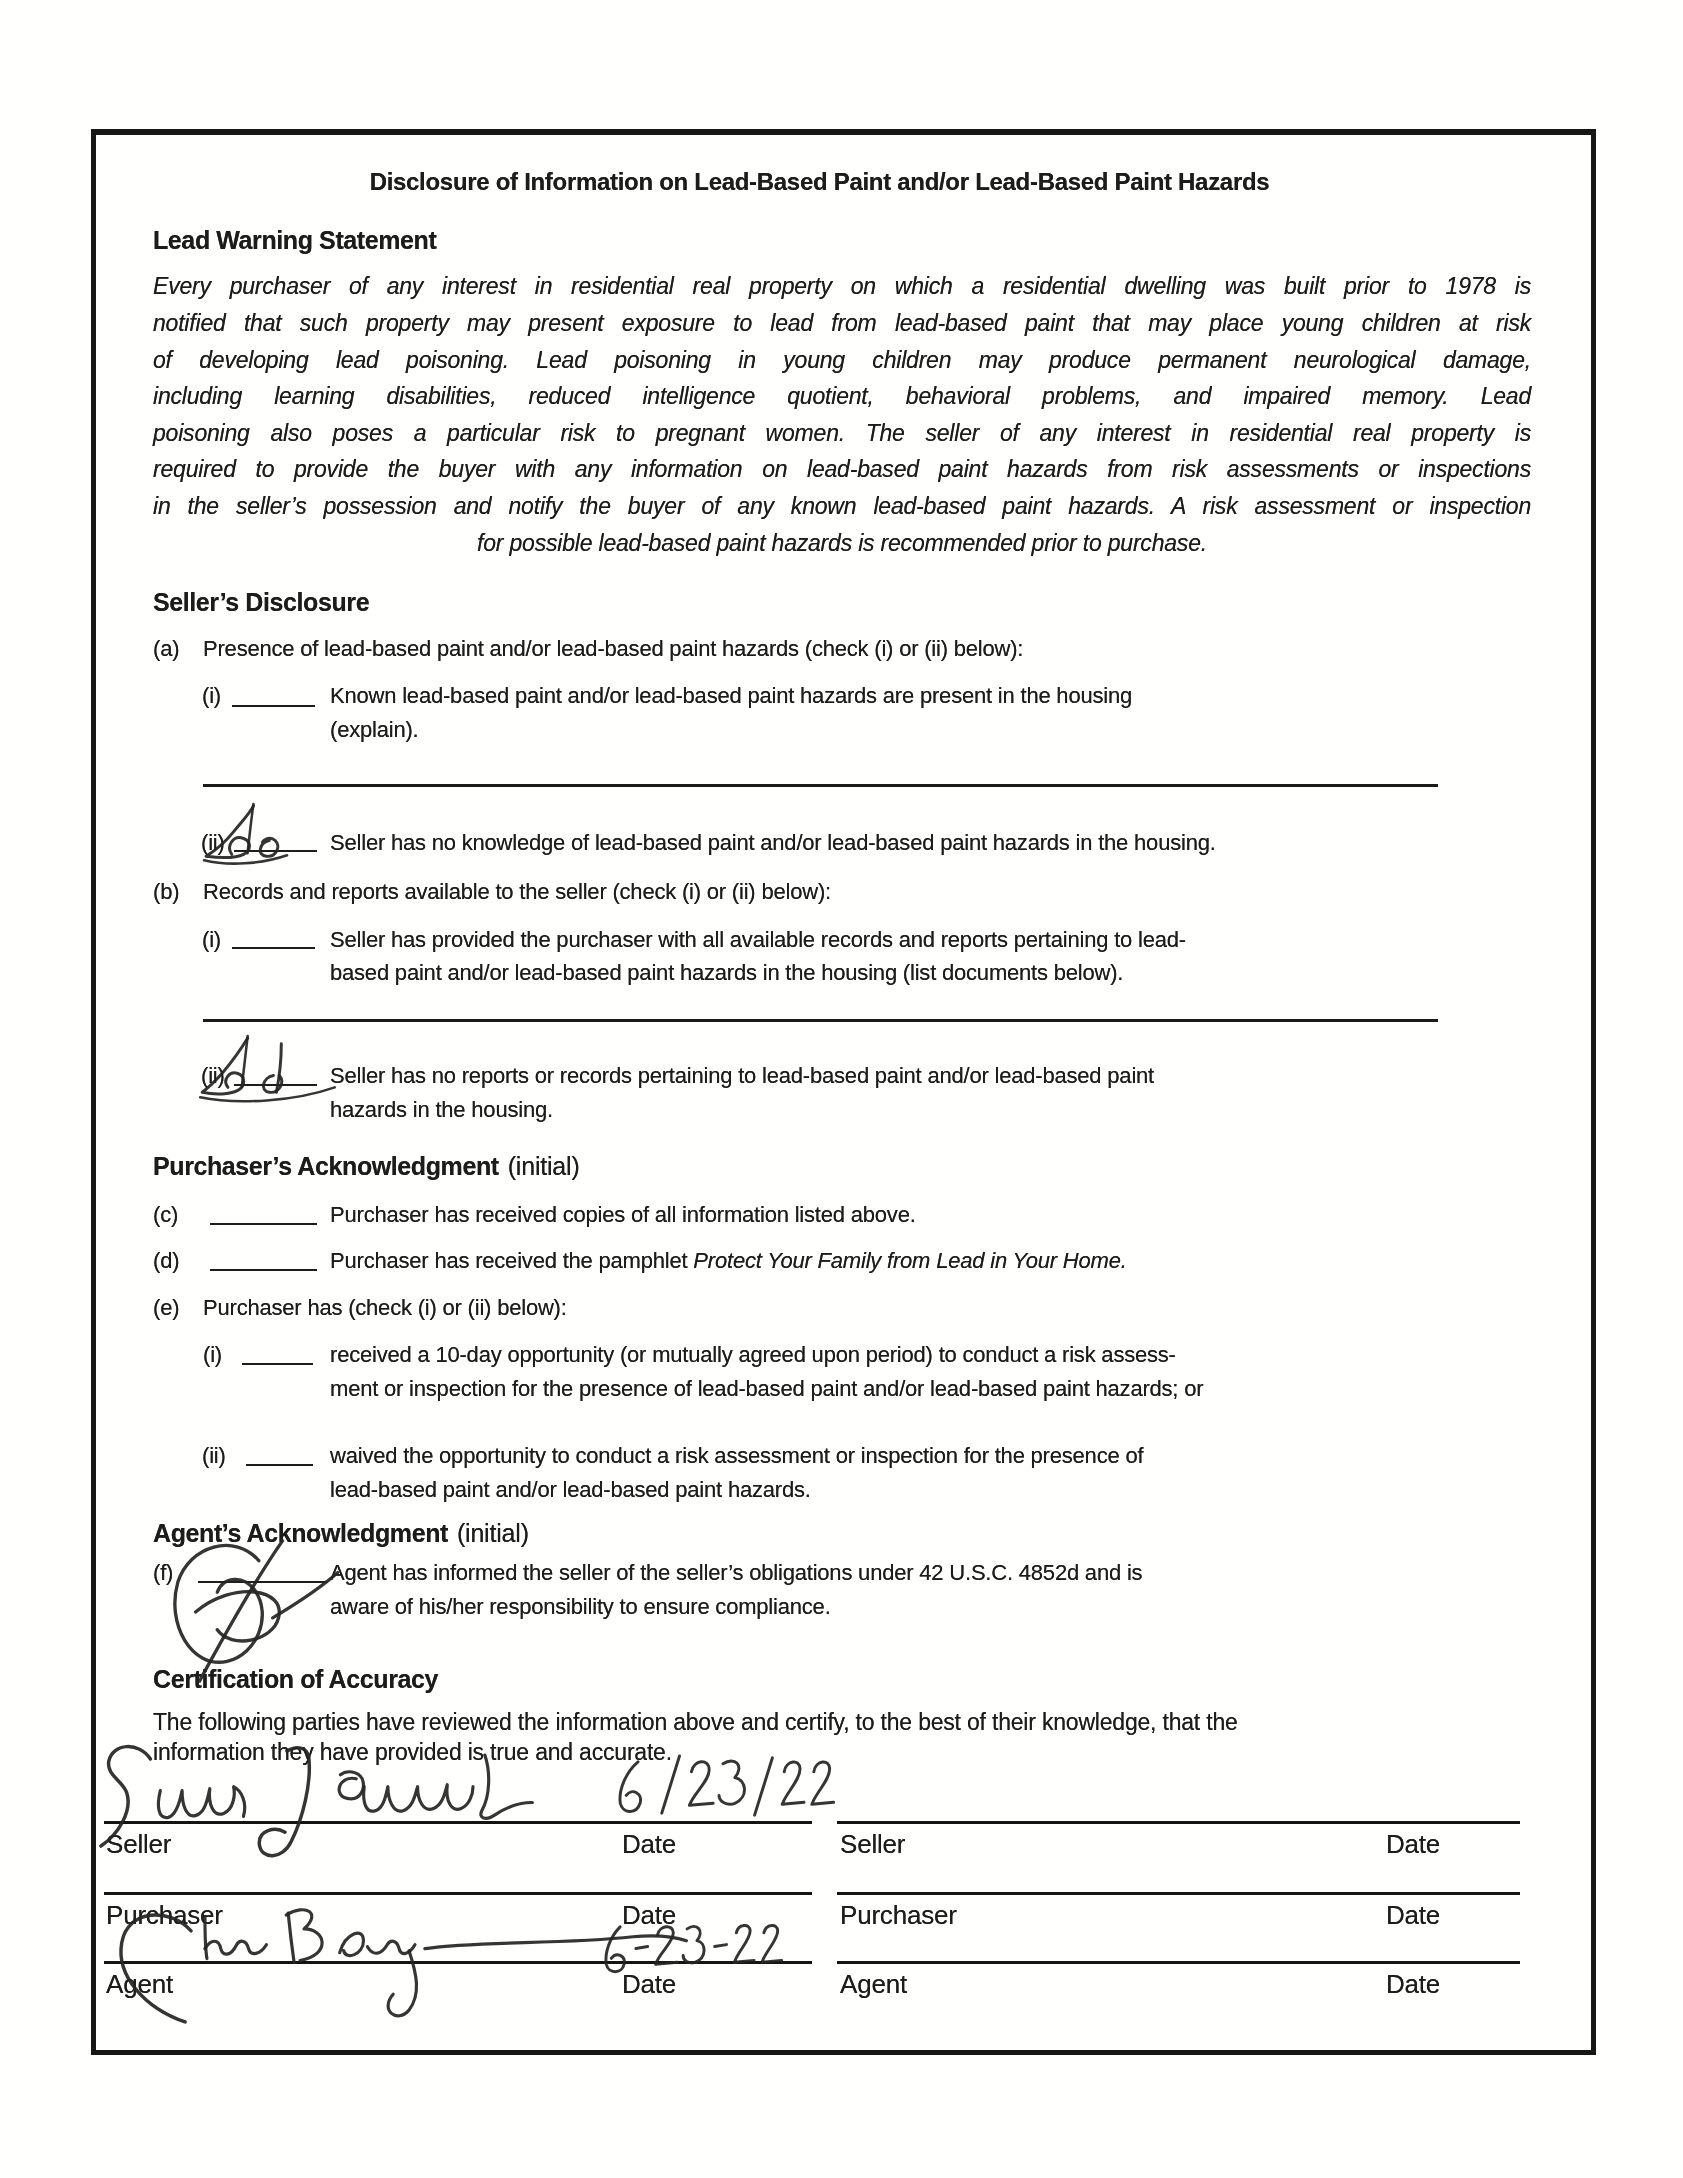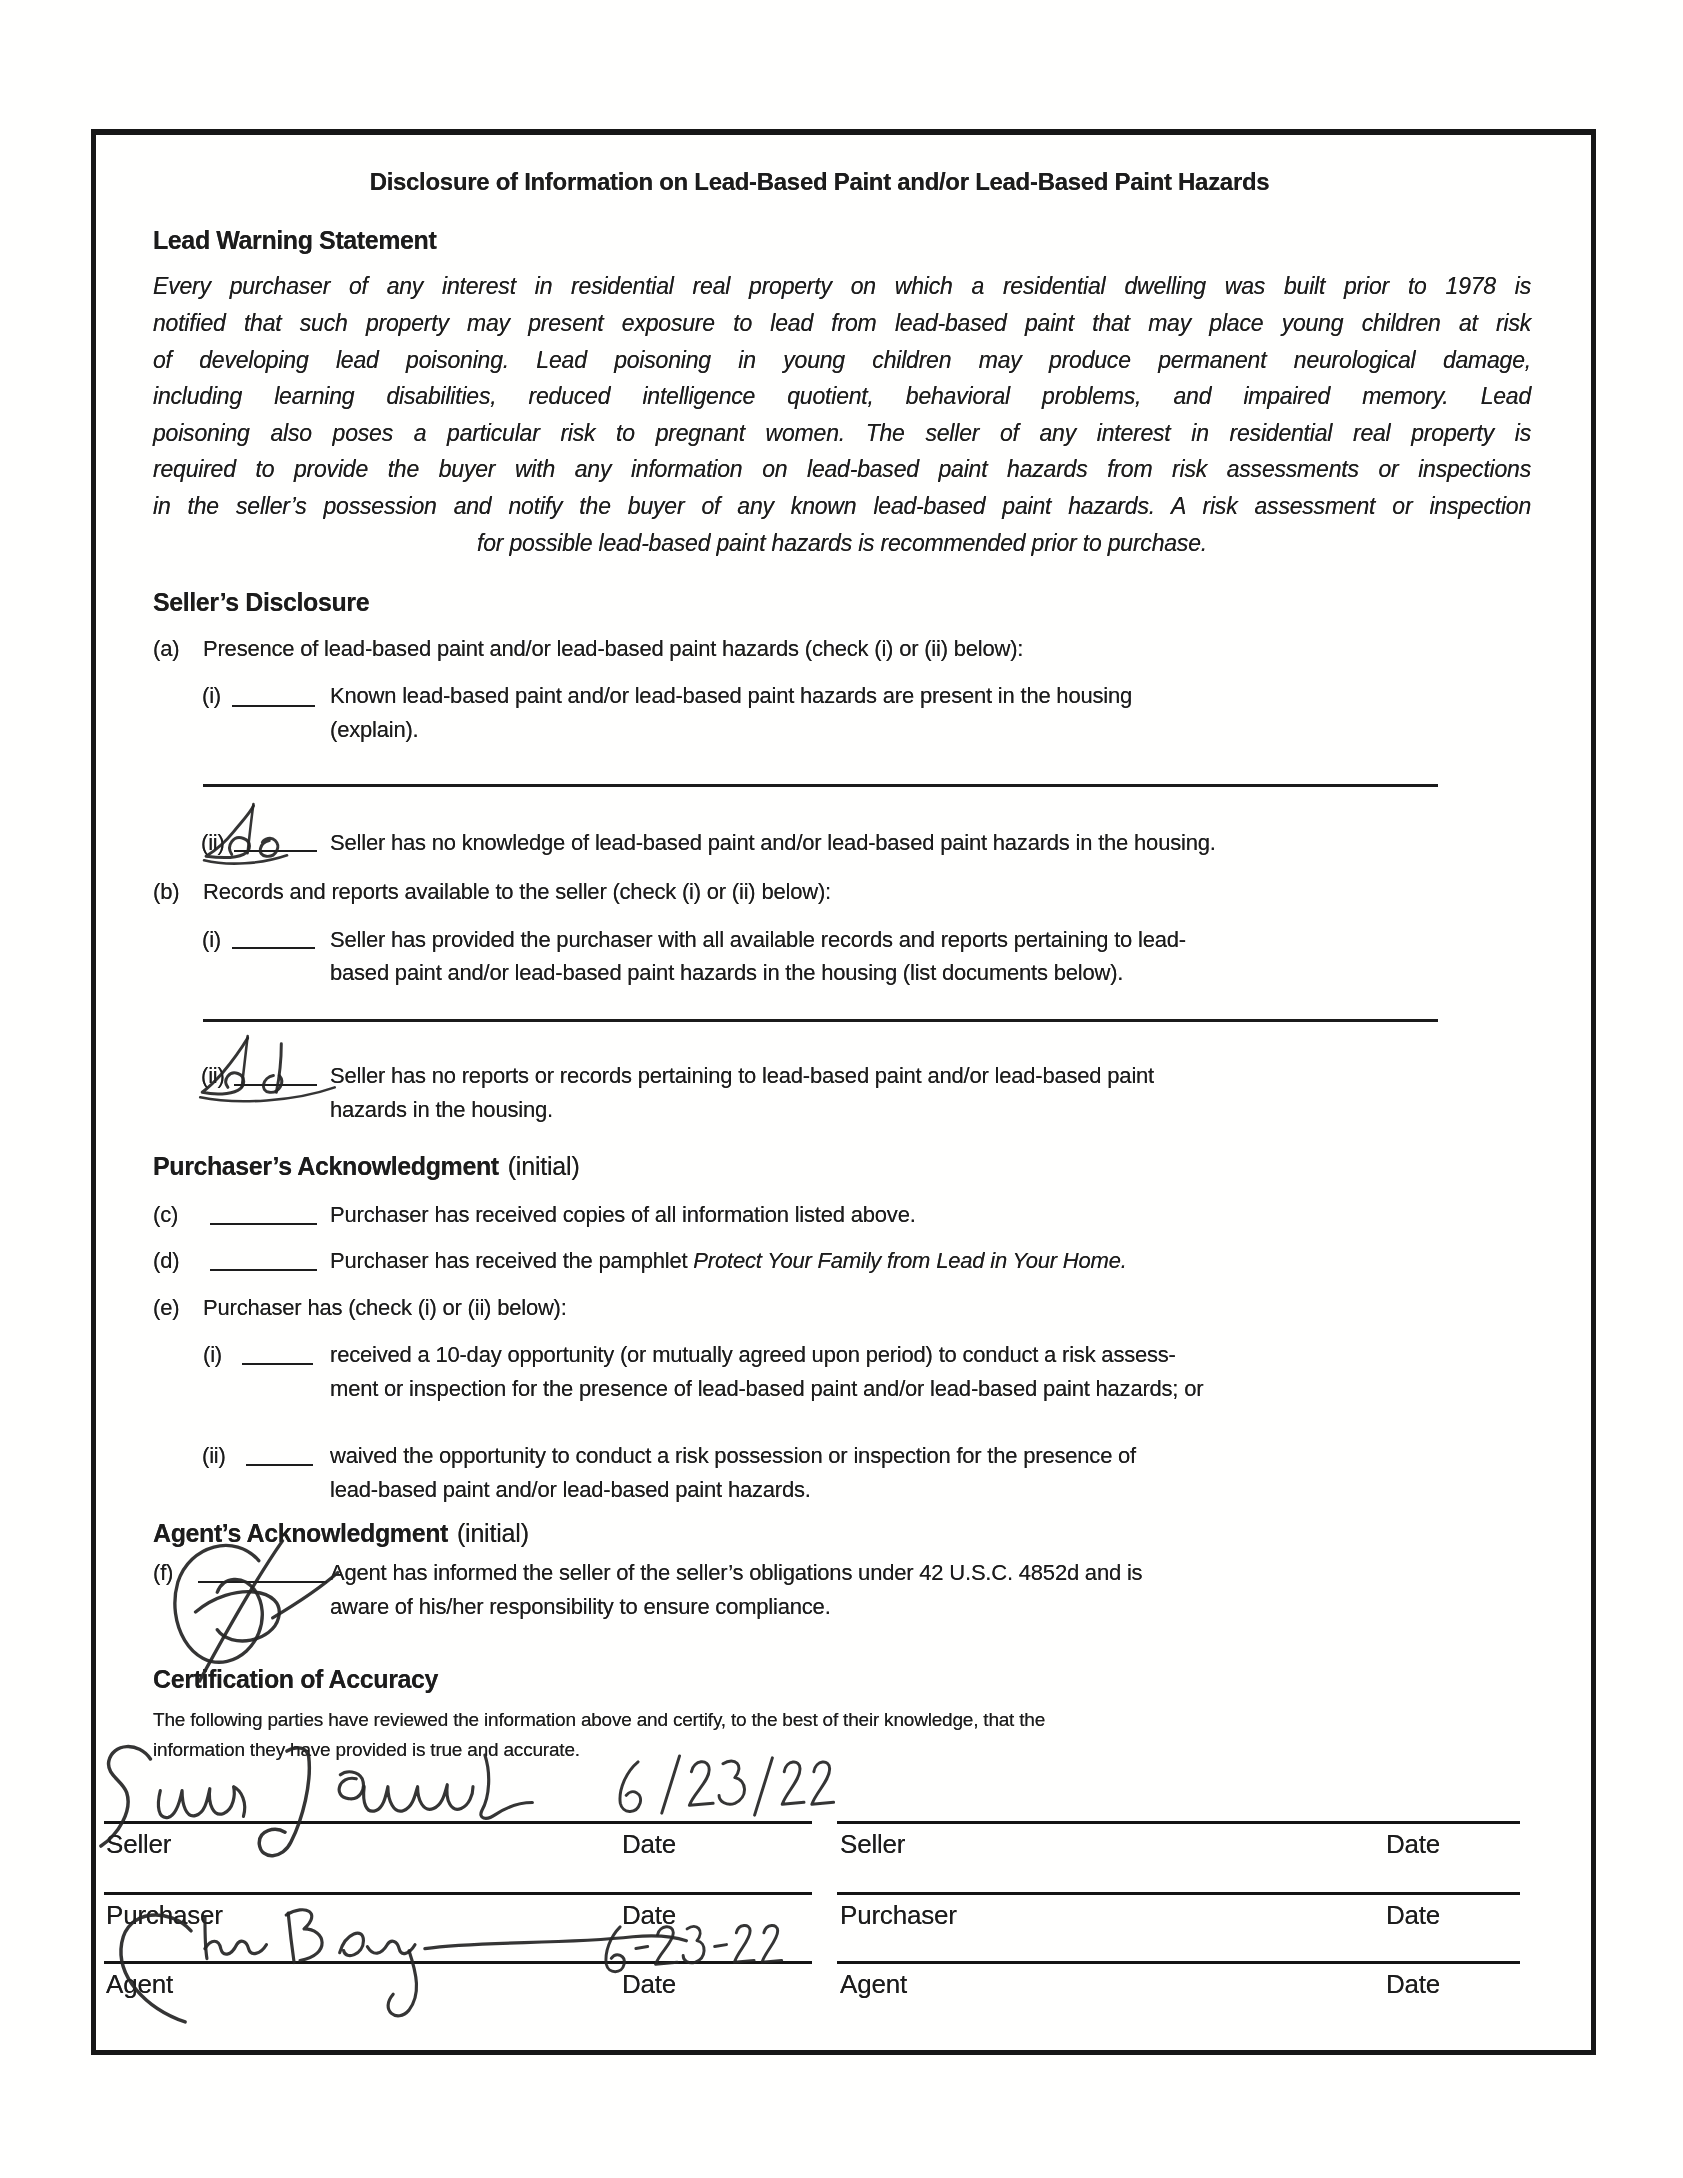--- a/index.html
+++ b/index.html
@@ -9,21 +9,21 @@
     font-family:"Liberation Sans",sans-serif;color:#1c1c1c;overflow:hidden;
     text-shadow:0 0 0.5px rgba(20,20,20,.75);
   }
   .box{position:absolute;left:91px;top:129px;width:1505px;height:1926px;
        box-sizing:border-box;border:5px solid #171717;border-top-width:6px;}
   .line{position:absolute;white-space:nowrap;}
   .title{font-weight:bold;font-size:24px;letter-spacing:-0.3px;text-align:center;}
   .h{font-weight:bold;font-size:25px;letter-spacing:-0.4px;}
   .h .suffix{font-weight:normal;margin-left:9px;letter-spacing:-0.2px;}
   .body{font-size:22px;letter-spacing:-0.2px;}
-  .cert{font-size:19px;letter-spacing:-0.2px;}
+  .cert{font-size:23px;letter-spacing:-0.2px;}
   .it{font-style:italic;}
   .pline{position:absolute;width:1378px;font-size:23px;font-style:italic;
          letter-spacing:-0.2px;text-align:justify;text-align-last:justify;}
   .pline.last{text-align:center;text-align-last:auto;}
   .blank{position:absolute;border-bottom:2.5px solid #1d1d1d;height:0;}
   .hrule{position:absolute;border-top:3px solid #1b1b1b;height:0;}
   .sigline{position:absolute;border-top:3px solid #141414;height:0;}
   .lbl{font-size:26px;letter-spacing:-0.2px;}
   svg.hand{position:absolute;overflow:visible;}
   svg.hand path{fill:none;stroke:#262626;stroke-linecap:round;stroke-linejoin:round;opacity:.93;}
@@ -95,21 +95,21 @@
   <span class="line body" style="left:153px;top:1295px;">(e)</span>
   <span class="line body" style="left:203px;top:1295px;">Purchaser has (check (i) or (ii) below):</span>
 
   <span class="line body" style="left:203px;top:1342px;">(i)</span>
   <span class="blank" style="left:242px;top:1363px;width:71px;"></span>
   <span class="line body" style="left:330px;top:1342px;">received a 10-day opportunity (or mutually agreed upon period) to conduct a risk assess-</span>
   <span class="line body" style="left:330px;top:1376px;">ment or inspection for the presence of lead-based paint and/or lead-based paint hazards; or</span>
 
   <span class="line body" style="left:202px;top:1443px;">(ii)</span>
   <span class="blank" style="left:246px;top:1464px;width:67px;"></span>
-  <span class="line body" style="left:330px;top:1443px;">waived the opportunity to conduct a risk possession or inspection for the presence of</span>
+  <span class="line body" style="left:330px;top:1443px;">waived the opportunity to conduct a risk assessment or inspection for the presence of</span>
   <span class="line body" style="left:330px;top:1477px;">lead-based paint and/or lead-based paint hazards.</span>
 
   <div class="line h" style="left:153px;top:1519px;">
     <span>Agent’s Acknowledgment</span><span class="suffix">(initial)</span>
   </div>
 
   <span class="line body" style="left:153px;top:1560px;">(f)</span>
   <span class="blank" style="left:198px;top:1581px;width:129px;"></span>
   <span class="line body" style="left:330px;top:1560px;">Agent has informed the seller of the seller’s obligations under 42 U.S.C. 4852d and is</span>
   <span class="line body" style="left:330px;top:1594px;">aware of his/her responsibility to ensure compliance.</span>

